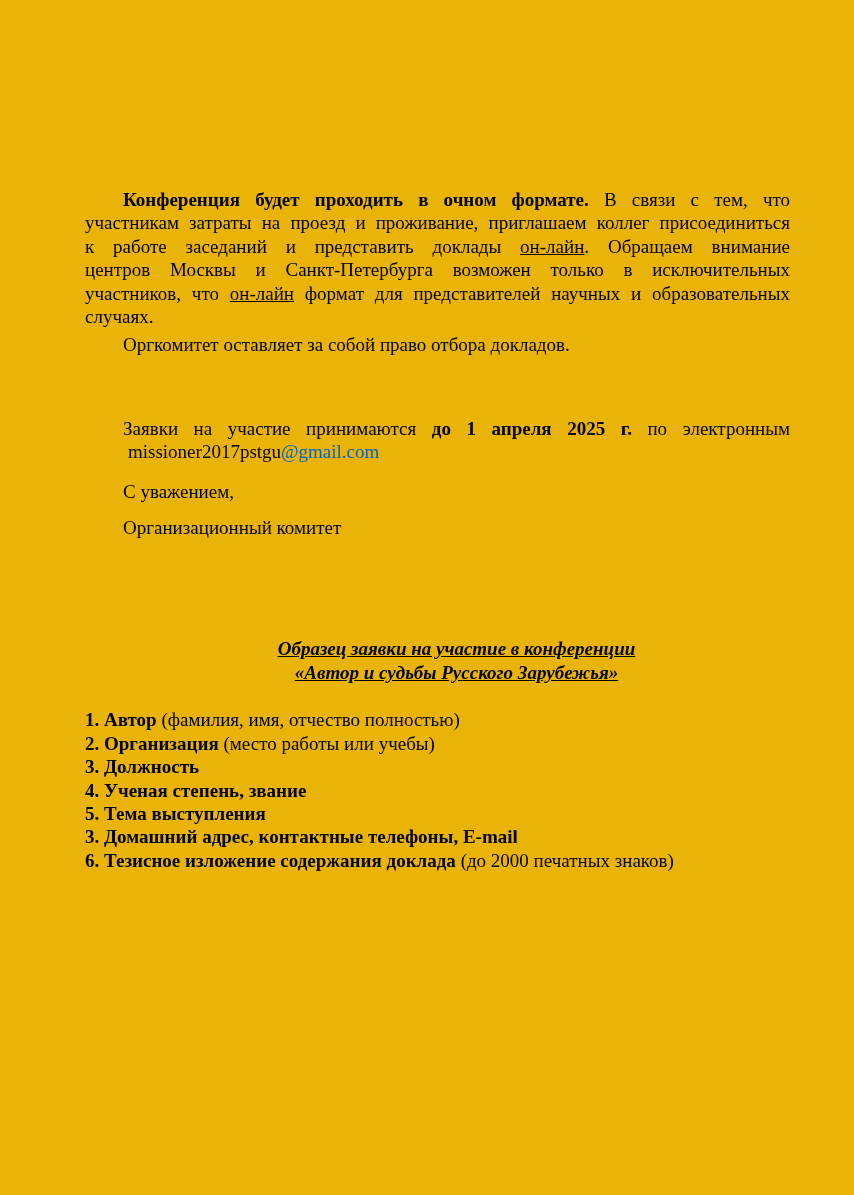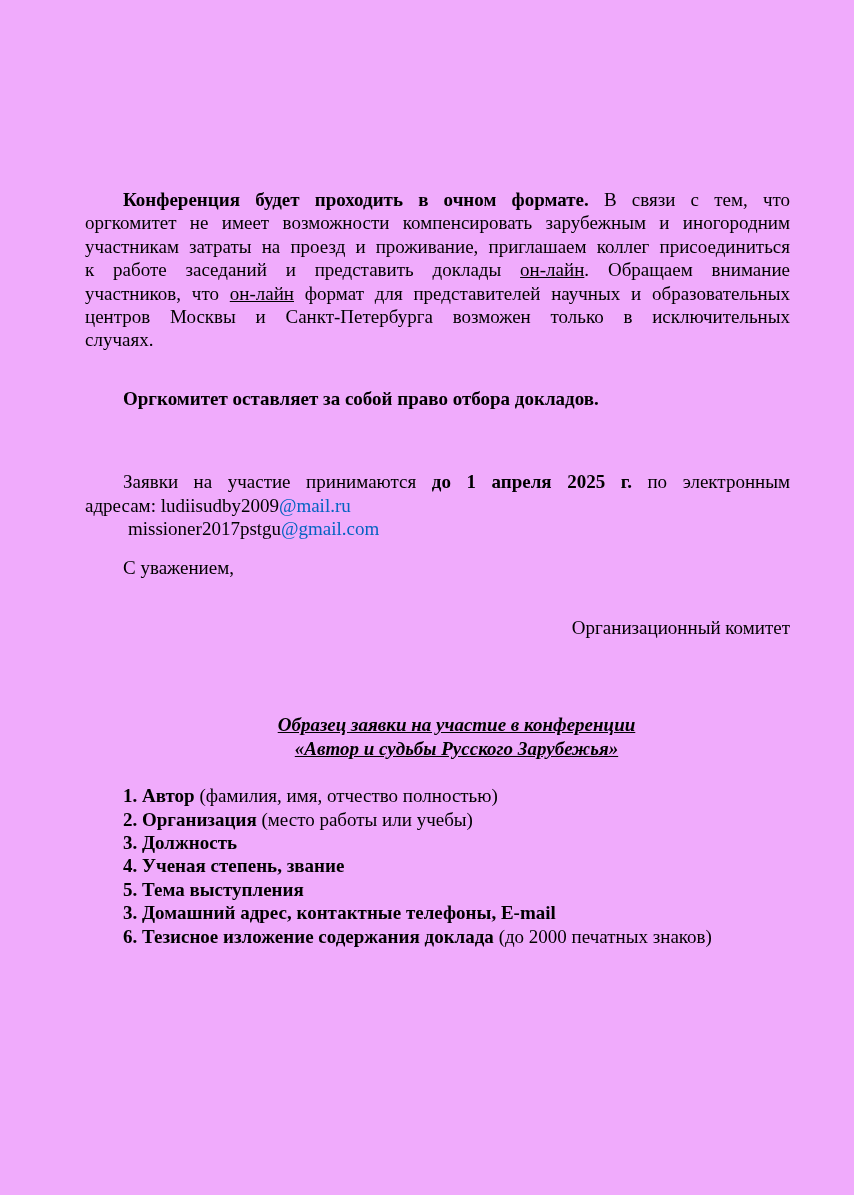--- a/index.html
+++ b/index.html
@@ -2,64 +2,62 @@
 <html><head>
 <meta charset="utf-8">
 <style>
   * { margin: 0; padding: 0; box-sizing: border-box; }
   html, body { background: #888; }
   .page {
     position: relative;
     width: 854px;
     height: 1195px;
     margin: 0 auto;
-    background: #f0abfc;
+    background: #eab308;
     font-family: "Liberation Serif", "DejaVu Serif", serif;
     font-size: 19px;
     line-height: 23.4px;
     color: #000000;
     overflow: hidden;
   }
   .content { padding: 188px 64px 0 85px; }
   .jline { text-align: justify; text-align-last: justify; }
   .indent { text-indent: 38px; }
   .b { font-weight: bold; }
   .u { text-decoration: underline; }
   .email-domain { color: #0563c1; }
-  .para-signoff { margin-top: 35px; font-weight: bold; }
+  .para-signoff { margin-top: 5px; }
   .applications { margin-top: 60px; }
   .email-line-2 { margin-left: 43px; }
   .regards { margin-top: 16px; }
-  .committee { margin-top: 36px; text-align: right; }
-  .form-title { margin-top: 74px; padding-left: 38px; }
+  .committee { margin-top: 13px; }
+  .form-title { margin-top: 98px; padding-left: 38px; }
   .title-line { text-align: center; }
   .title-text { font-weight: bold; font-style: italic; text-decoration: underline; }
-  .form-list { margin-top: 24px; margin-left: 38px; }
+  .form-list { margin-top: 24px; }
 </style>
 </head>
 <body>
 
 <div class="page">
   <div class="content">
 
     <div class="para">
       <div class="jline indent"><span class="b">Конференция будет проходить в очном формате.</span><span> В связи с тем, что</span></div>
-      <div class="jline">оргкомитет не имеет возможности компенсировать зарубежным и иногородним</div>
       <div class="jline">участникам затраты на проезд и проживание, приглашаем коллег присоединиться</div>
       <div class="jline"><span>к работе заседаний и представить доклады </span><span class="u">он-лайн</span><span>. Обращаем внимание</span></div>
+      <div class="jline">центров Москвы и Санкт-Петербурга возможен только в исключительных</div>
       <div class="jline"><span>участников, что </span><span class="u">он-лайн</span><span> формат для представителей научных и образовательных</span></div>
-      <div class="jline">центров Москвы и Санкт-Петербурга возможен только в исключительных</div>
       <div>случаях.</div>
     </div>
 
     <div class="para-signoff indent">Оргкомитет оставляет за собой право отбора докладов.</div>
 
     <div class="applications">
       <div class="jline indent"><span>Заявки на участие принимаются </span><span class="b">до 1 апреля 2025 г.</span><span> по электронным</span></div>
-      <div><span>адресам: </span><span><span>ludiisudby2009</span><span class="email-domain">@mail.ru</span></span></div>
       <div class="email-line-2"><span><span>missioner2017pstgu</span><span class="email-domain">@gmail.com</span></span></div>
     </div>
 
     <div class="regards indent">С уважением,</div>
     <div class="committee indent">Организационный комитет</div>
 
     <div class="form-title">
       <div class="title-line"><span class="title-text">Образец заявки на участие в конференции</span></div>
       <div class="title-line"><span class="title-text">«Автор и судьбы Русского Зарубежья»</span></div>
     </div>

